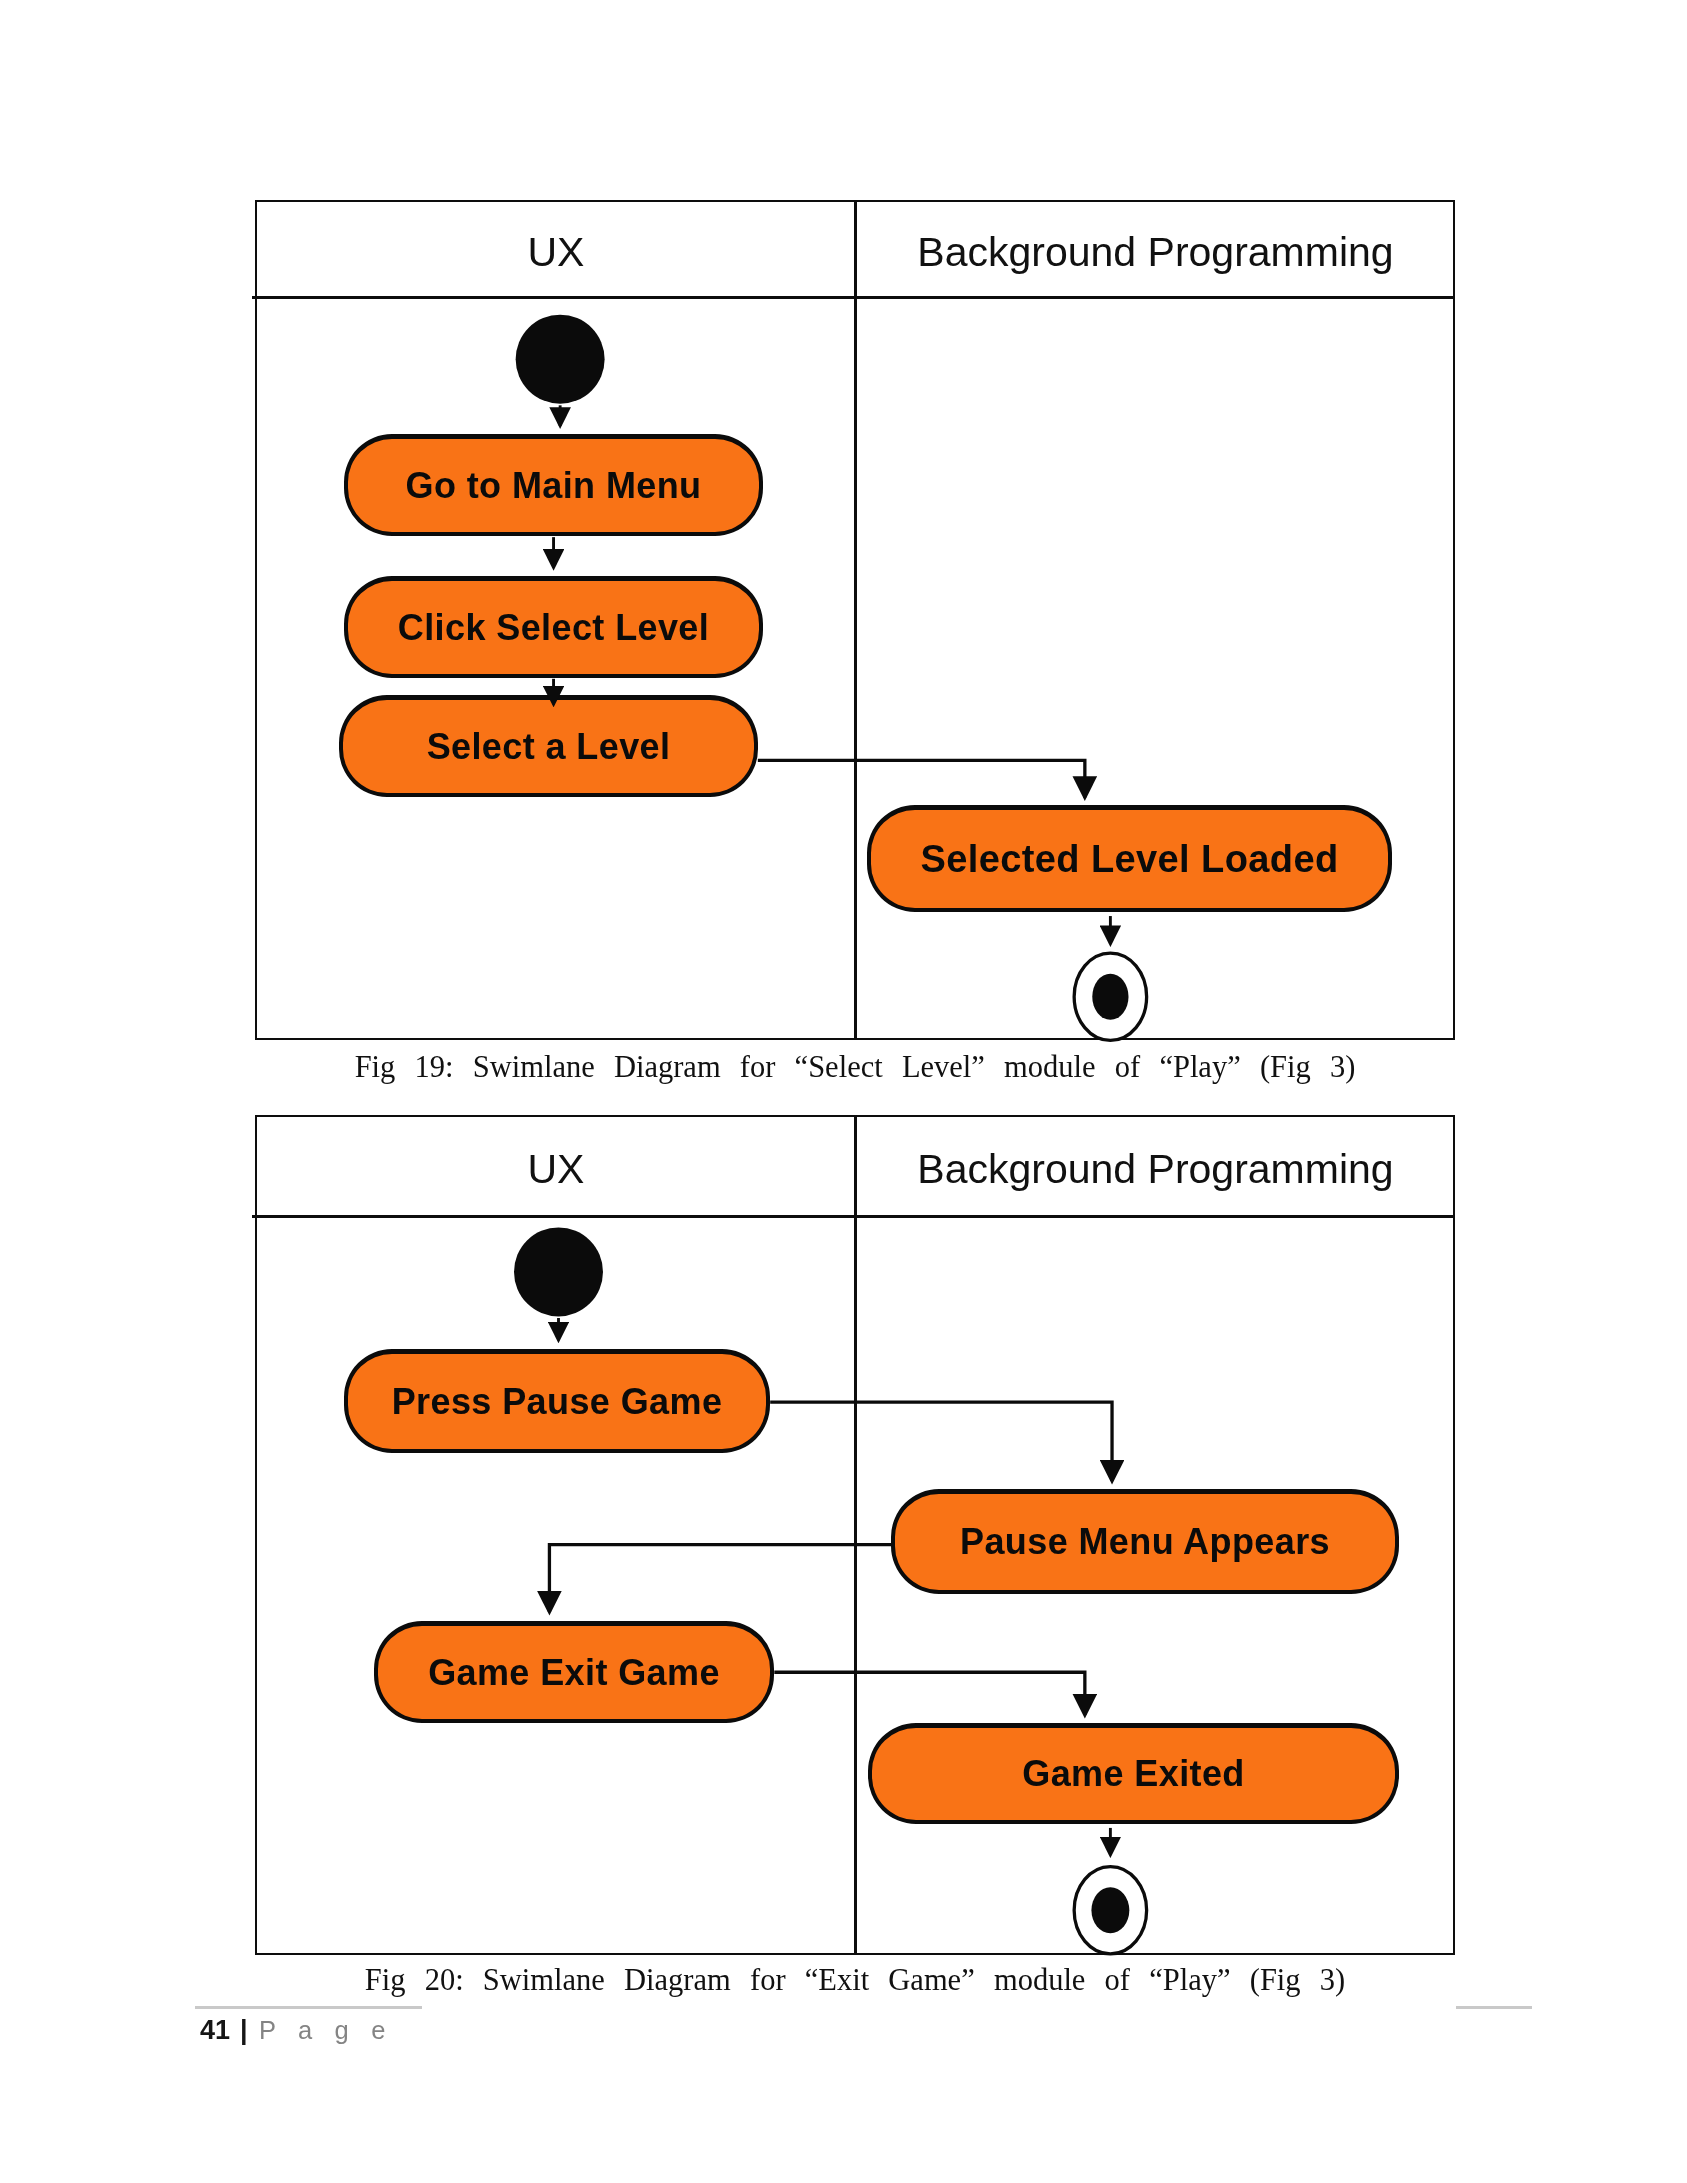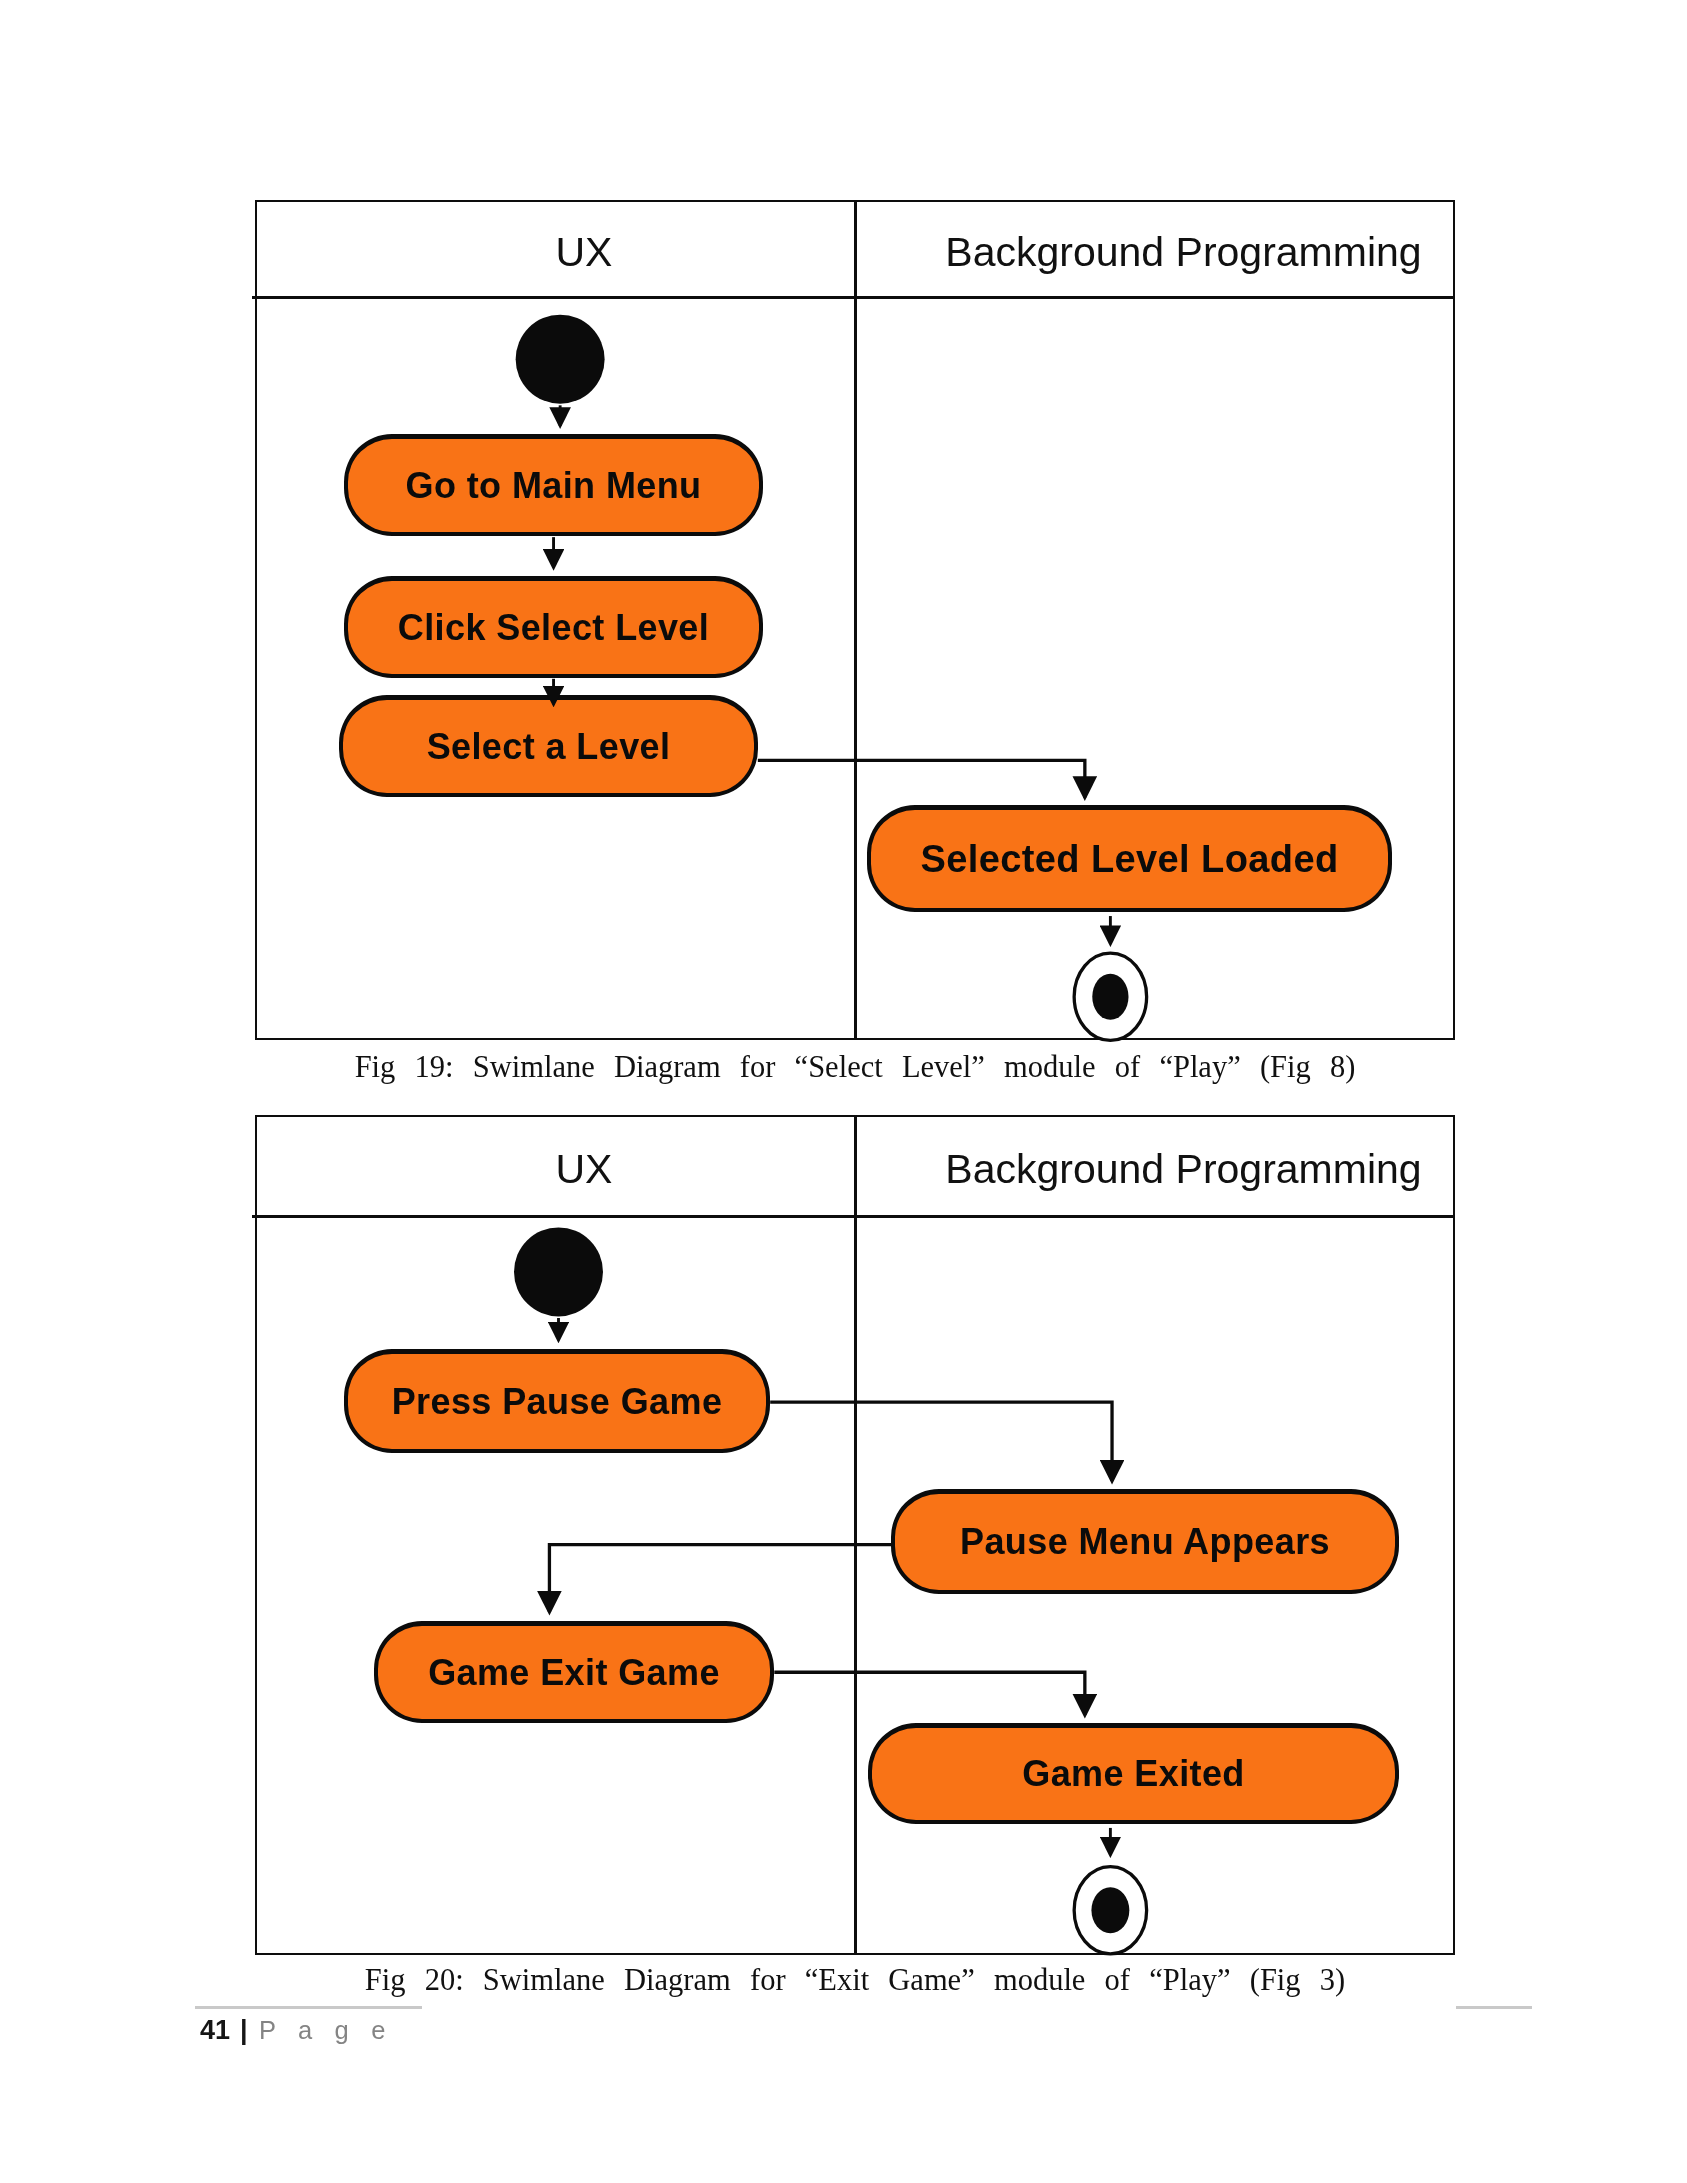--- a/index.html
+++ b/index.html
@@ -7,21 +7,21 @@
     position:relative;width:1687px;height:2183px;background:#ffffff;overflow:hidden;
     font-family:"Liberation Sans",sans-serif;color:#0a0a0a;
   }
   .swimlane{
     position:absolute;background:#ffffff;border:2.5px solid #0d0d0d;box-sizing:border-box;
   }
   .lane-vline{position:absolute;top:0;bottom:0;width:2.5px;background:#0d0d0d;}
   .lane-hline{position:absolute;left:-5px;right:0;height:3.3px;background:#0d0d0d;}
   .lane-label{
     position:absolute;height:58px;line-height:58px;text-align:center;
-    font-size:41px;font-weight:400;letter-spacing:0px;color:#111;padding-left:28px;
+    font-size:41px;font-weight:400;letter-spacing:0px;color:#111;
   }
   .activity{
     position:absolute;background:#f97316;border:4.1px solid #0b0b0b;border-top-width:5.8px;
     border-radius:48px;display:flex;align-items:center;justify-content:center;
     font-size:36px;font-weight:700;color:#0b0b0b;box-sizing:border-box;
     letter-spacing:0.4px;text-align:center;
   }
   .flow-svg{position:absolute;left:0;top:0;pointer-events:none;overflow:visible;}
   .caption{
     position:absolute;left:255px;width:1200px;text-align:center;
@@ -45,21 +45,21 @@
     <div class="lane-vline" style="left:597px;"></div>
     <div class="lane-hline" style="top:94px;"></div>
     <div class="lane-label" style="left:0;width:598px;top:21.4px;">UX</div>
     <div class="lane-label" style="left:601px;width:595px;top:21.4px;">Background Programming</div>
 
     <div class="activity" style="left:87px;top:232px;width:419px;height:102px;">Go to Main Menu</div>
     <div class="activity" style="left:87px;top:374px;width:419px;height:102px;">Click Select Level</div>
     <div class="activity" style="left:82px;top:493px;width:419px;height:102px;">Select a Level</div>
     <div class="activity" style="left:610px;top:603px;width:525px;height:107px;font-size:38px;">Selected Level Loaded</div>
   </section>
-  <div class="caption" style="top:1050px;">Fig 19: Swimlane Diagram for “Select Level” module of “Play” (Fig 8)</div>
+  <div class="caption" style="top:1050px;">Fig 19: Swimlane Diagram for “Select Level” module of “Play” (Fig 3)</div>
 
   <section class="swimlane" style="left:255px;top:1115px;width:1200px;height:840px;">
     <div class="lane-vline" style="left:597px;"></div>
     <div class="lane-hline" style="top:98px;"></div>
     <div class="lane-label" style="left:0;width:598px;top:23px;">UX</div>
     <div class="lane-label" style="left:601px;width:595px;top:23px;">Background Programming</div>
 
     <div class="activity" style="left:87px;top:232px;width:426px;height:104px;">Press Pause Game</div>
     <div class="activity" style="left:634px;top:372px;width:508px;height:105px;">Pause Menu Appears</div>
     <div class="activity" style="left:117px;top:504px;width:400px;height:102px;">Game Exit Game</div>

